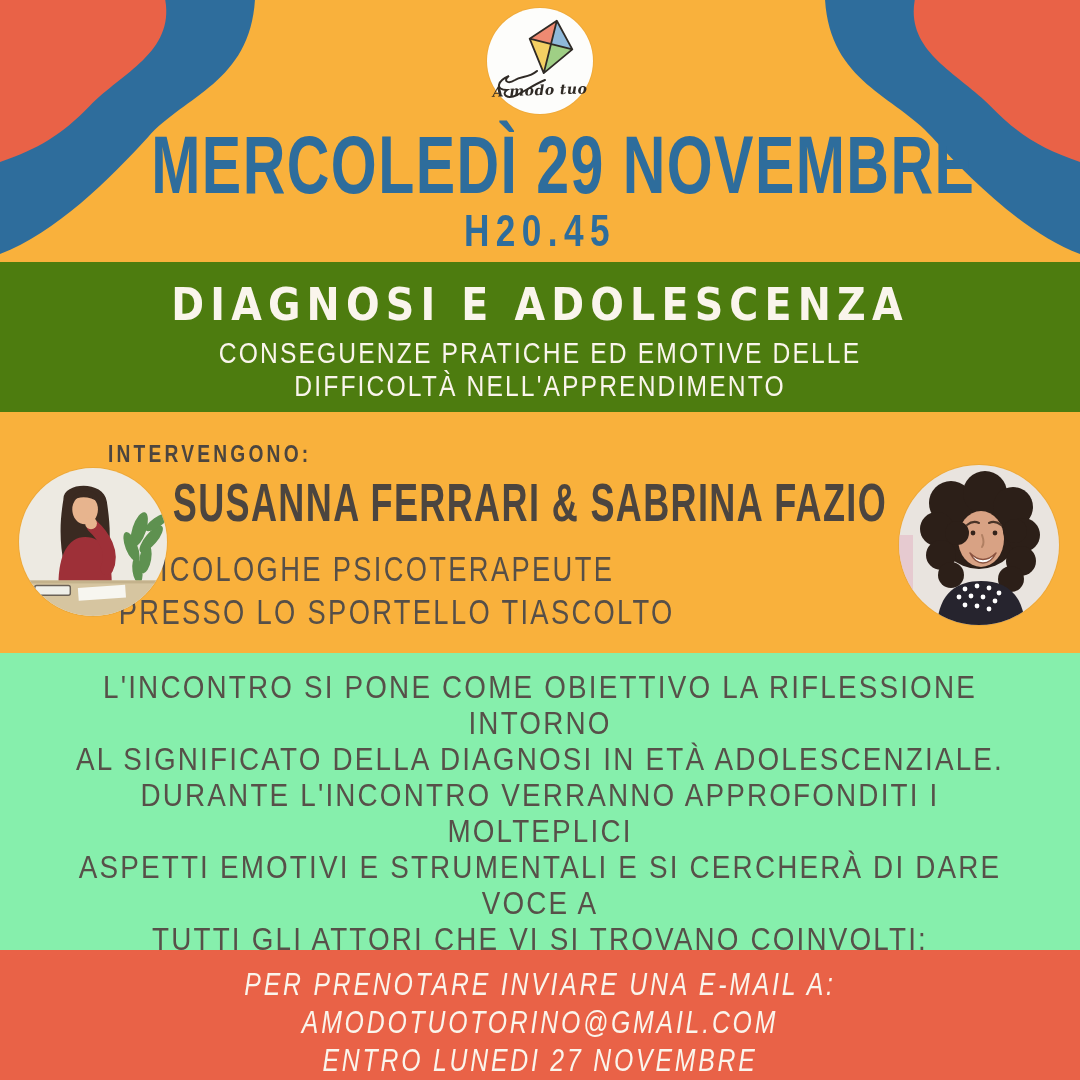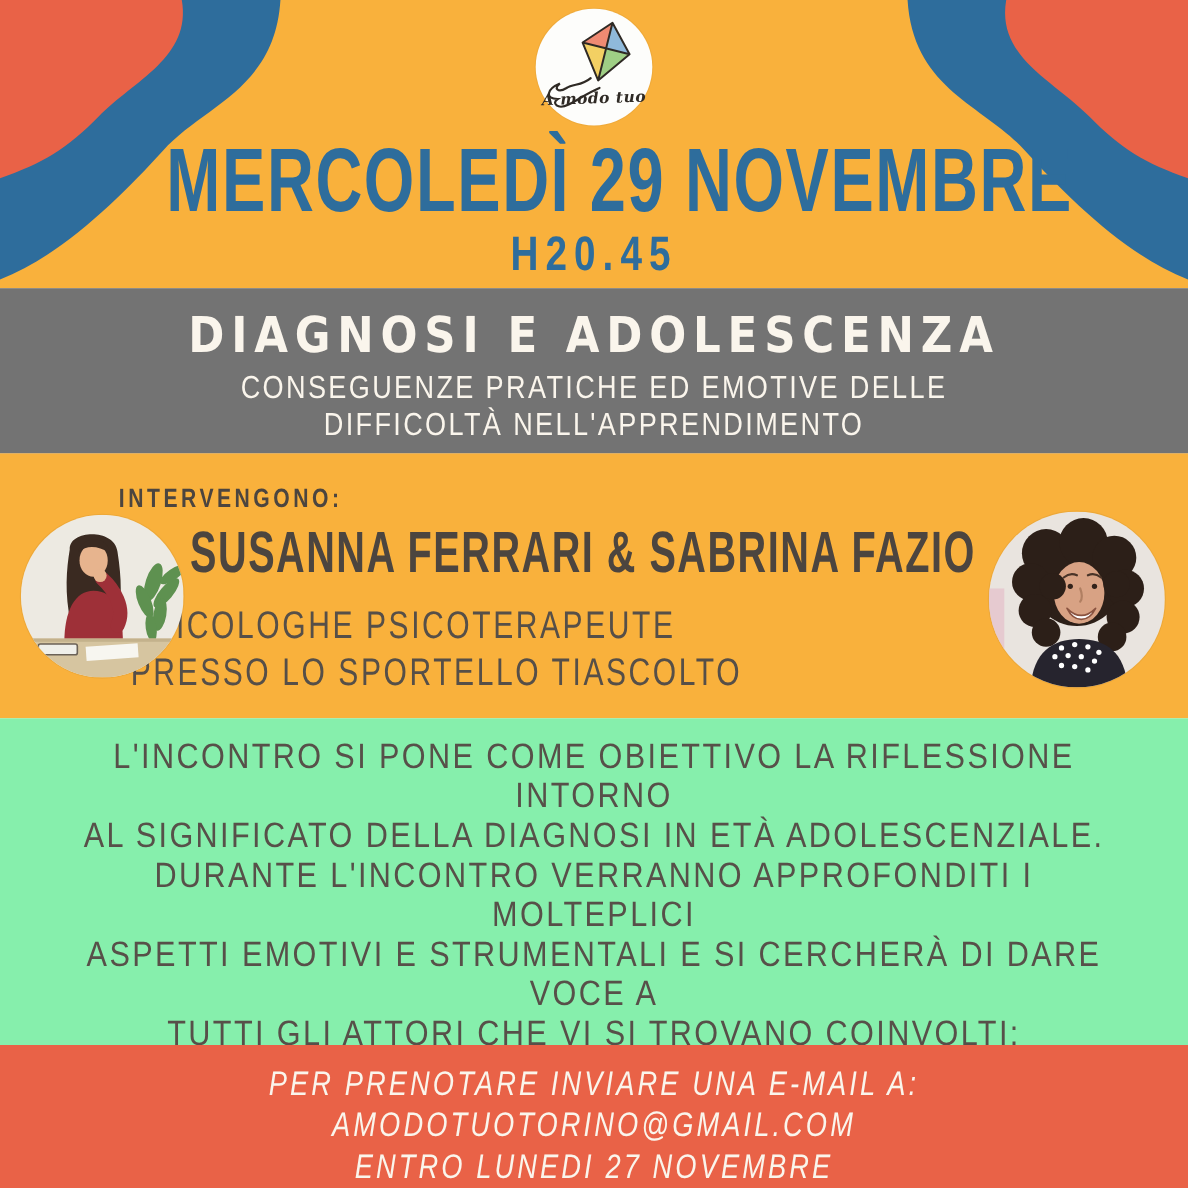--- a/index.html
+++ b/index.html
@@ -30,21 +30,21 @@
     font-size:82px;font-weight:700;color:#2E6D9C;letter-spacing:2px;
     transform:scaleX(0.72);transform-origin:50% 50%;white-space:nowrap;z-index:2;
   }
   .time-line{
     position:absolute;left:0;top:206px;width:100%;
     font-size:44px;font-weight:700;color:#2E6D9C;letter-spacing:8px;
     transform:scaleX(0.8);transform-origin:50% 50%;z-index:2;
   }
 
   
-  .title-band{height:150px;background:#737373;text-align:center;color:#FAF5EC;z-index:4;}
+  .title-band{height:150px;background:#4d7c0f;text-align:center;color:#FAF5EC;z-index:4;}
   .event-title{
     margin:0;padding-top:16px;font-family:"DejaVu Sans",sans-serif;
     font-size:45px;font-weight:700;letter-spacing:7px;
     transform:scaleX(0.88);transform-origin:50% 0;white-space:nowrap;
   }
   .event-subtitle{
     margin-top:6px;font-size:29px;font-weight:500;letter-spacing:2.5px;
     line-height:33px;white-space:pre-line;
     transform:scaleX(0.85);transform-origin:50% 0;
   }

